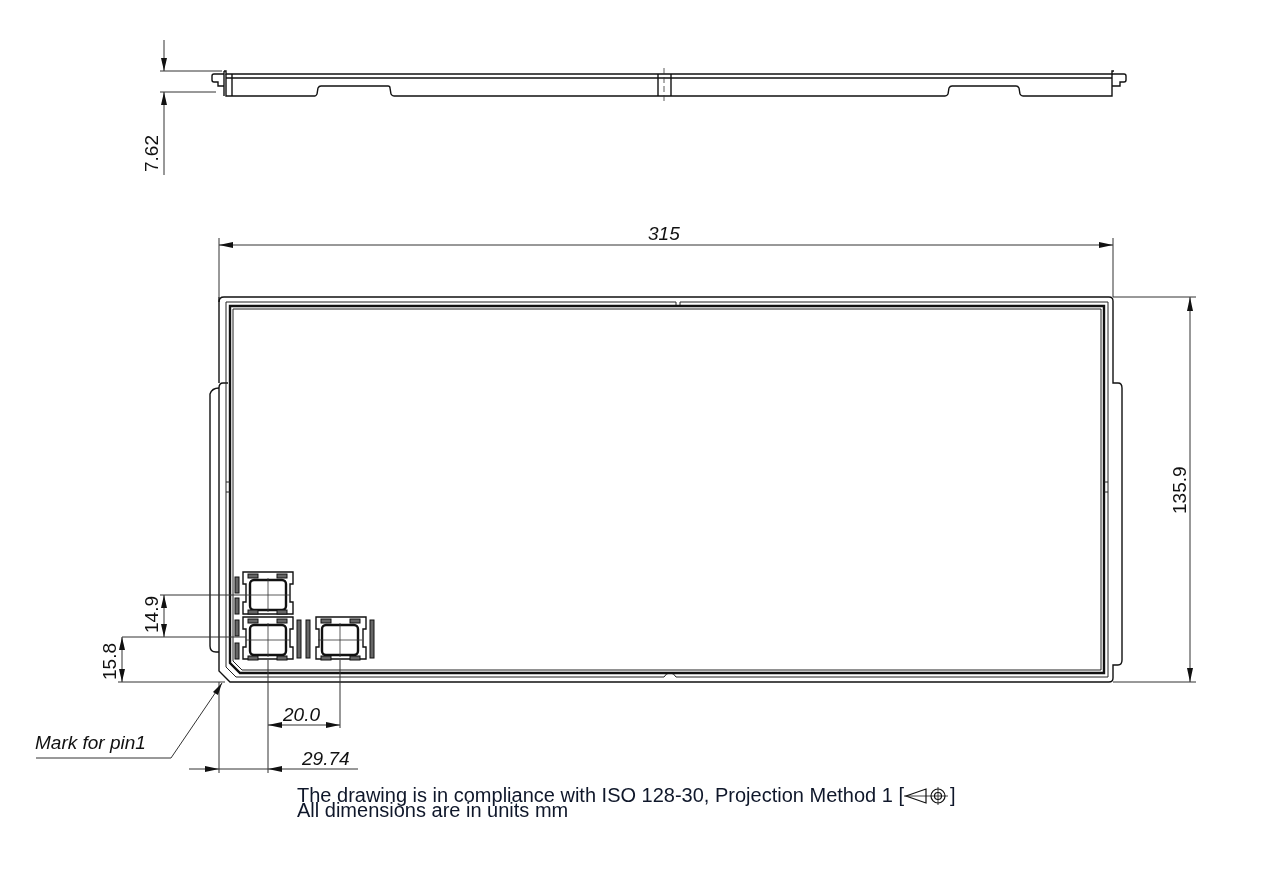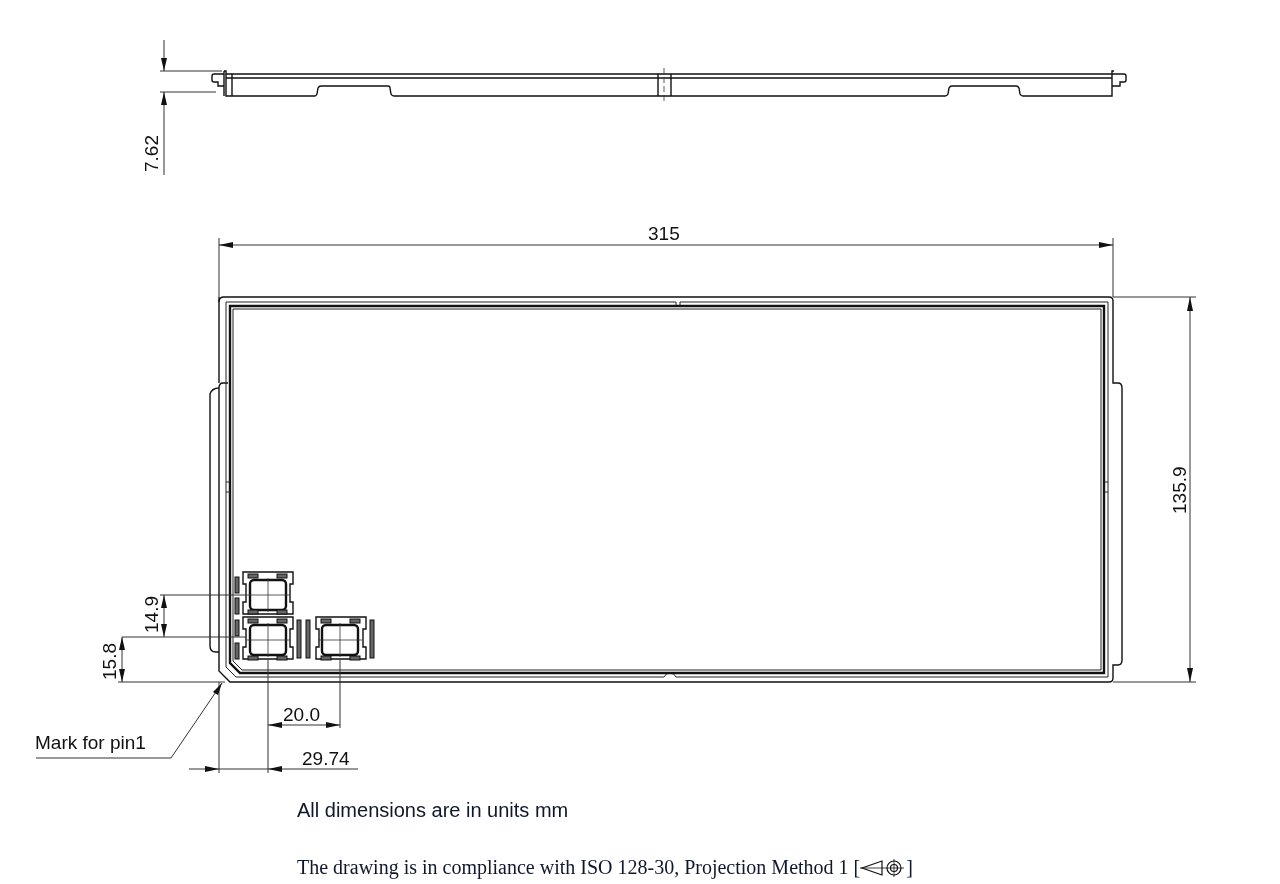--- a/index.html
+++ b/index.html
@@ -6,21 +6,21 @@
   body { width: 1280px; height: 884px; position: relative; overflow: hidden;
          font-family: "Liberation Sans", sans-serif; color: #111; }
   #drawing { position: absolute; left: 0; top: 0; width: 1280px; height: 884px; }
   .outline { fill: none; stroke: #111; stroke-width: 1.4; }
   .thick { fill: none; stroke: #111; stroke-width: 2.4; }
   .thin { fill: none; stroke: #222; stroke-width: 1; }
   .dim { fill: none; stroke: #333; stroke-width: 1; }
   .center { fill: none; stroke: #333; stroke-width: 0.8; }
   .arrow { fill: #111; stroke: none; }
   .pad { fill: #666; stroke: #111; stroke-width: 1; }
-  .txt { position: absolute; font-size: 19px; line-height: 1; white-space: nowrap; color: #111; }
+  .txt { position: absolute; font-size: 19px; line-height: 1; white-space: nowrap; color: #111; font-style: italic; }
   .vtxt { position: absolute; font-size: 19px; line-height: 1; white-space: nowrap;
           transform: rotate(-90deg); transform-origin: left top; color: #111; }
   .note { position: absolute; font-size: 20px; line-height: 22px; white-space: nowrap; color: #0f172a; }
   .sym { display: inline-block; vertical-align: -4px; }
 </style>
 </head>
 <body>
 
 <svg id="drawing" viewBox="0 0 1280 884" xmlns="http://www.w3.org/2000/svg">
 
@@ -146,21 +146,21 @@
 <div class="vtxt" style="left:142px; top:172px;">7.62</div>
 <div class="txt" style="left:648px; top:224px;">315</div>
 <div class="vtxt" style="left:1170px; top:514px;">135.9</div>
 <div class="vtxt" style="left:142px; top:633px;">14.9</div>
 <div class="vtxt" style="left:100px; top:680px;">15.8</div>
 <div class="txt" style="left:283px; top:705px;">20.0</div>
 <div class="txt" style="left:302px; top:749px;">29.74</div>
 <div class="txt" style="left:35px; top:733px;">Mark for pin1</div>
 
 <div class="note" style="left:297px; top:799px;">All dimensions are in units mm</div>
-<div class="note" style="left:297px; top:856px;font-family:Liberation Serif, serif;">
+<div class="note" style="left:297px; top:784px;">
   <span>The drawing is in compliance with ISO 128-30, Projection Method 1 [</span><svg class="sym" width="46" height="20" viewBox="0 0 46 20">
       <path d="M2,10 L22,3 L22,17 Z" fill="none" stroke="#111" stroke-width="1.2"></path>
       <line x1="0" y1="10" x2="44" y2="10" stroke="#111" stroke-width="0.8"></line>
       <circle cx="34" cy="10" r="7" fill="none" stroke="#111" stroke-width="1.2"></circle>
       <circle cx="34" cy="10" r="3.5" fill="none" stroke="#111" stroke-width="1.2"></circle>
       <line x1="34" y1="1" x2="34" y2="19" stroke="#111" stroke-width="0.8"></line>
     </svg><span>]</span>
 </div>
 
 </body></html>

